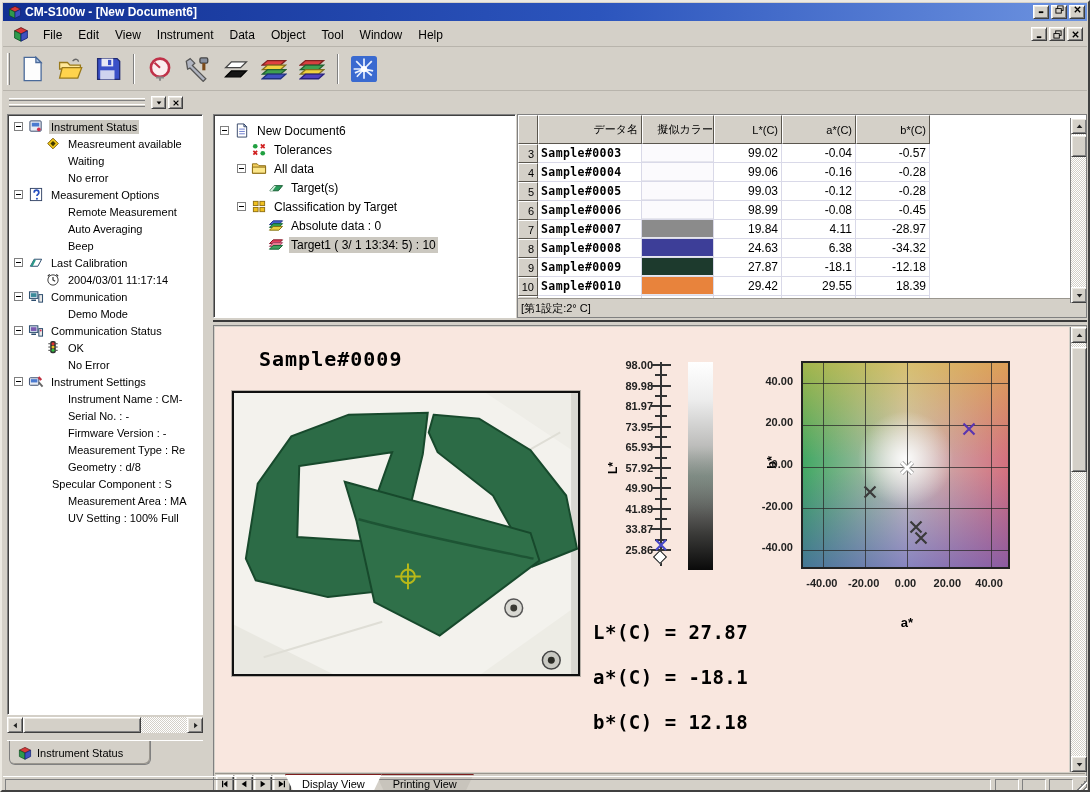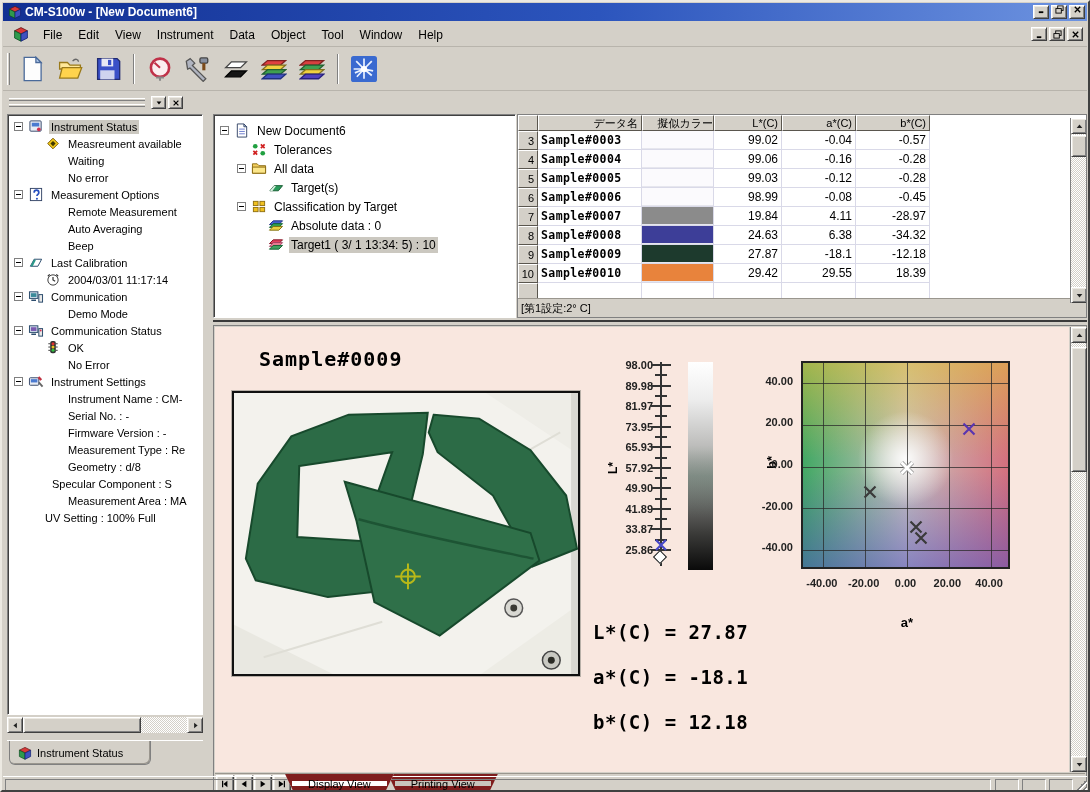--- a/index.html
+++ b/index.html
@@ -71,21 +71,21 @@
 
   
   #right-area{position:absolute;left:210px;top:0;width:874px;height:683px;margin-top:19px;}
   #doc-tree{position:absolute;left:0;top:3px;width:303px;height:204px;overflow:hidden;
     font-size:12px;padding-top:6px;}
   #doc-tree .tree-row{height:19px;}
   #doc-tree .tree-ico{width:17px;height:16px;}
   #table-pane{position:absolute;left:304px;top:3px;width:570px;height:204px;background:#fff;
     border:1px solid #808080;overflow:hidden;}
   .t-row{display:flex;height:19px;}
-  .t-row.t-head{height:16px;}
+  .t-row.t-head{height:29px;}
   .t-cell{border-right:1px solid #d9d9e8;border-bottom:1px solid #d9d9e8;font-size:12px;
     display:flex;align-items:center;justify-content:flex-end;padding:0 3px;overflow:hidden;}
   .t-cell.h,.t-cell.rn{background:#d4d0c8;border:1px solid;border-color:#ffffff #5a564e #5a564e #ffffff;
     font-size:11px;justify-content:flex-end;}
   .t-cell.name{justify-content:flex-start;font-family:"DejaVu Sans Mono",monospace;font-size:11.5px;letter-spacing:.4px;font-weight:bold;}
   .c0{width:20px;flex:0 0 20px;}
   .c1{width:104px;flex:0 0 104px;}
   .c2{width:72px;flex:0 0 72px;padding:0;}
   .c3{width:68px;flex:0 0 68px;}
   .c4{width:74px;flex:0 0 74px;}
@@ -103,21 +103,21 @@
     border:1px solid #808080;background:#d4d0c8;}
   #display-content{position:absolute;left:1px;top:1px;right:17px;bottom:21px;background:#f9e7df;overflow:hidden;}
   #dv-vscroll{position:absolute;right:0;top:1px;width:16px;bottom:21px;
     background:repeating-conic-gradient(#ffffff 0 25%,#d4d0c8 0 50%) 0 0/2px 2px;border-left:1px solid #808080;}
   #view-tabs{position:absolute;left:1px;bottom:0;height:20px;right:1px;background:#d4d0c8;
     display:flex;align-items:stretch;border-top:1px solid #9a968e;}
   .navbtn{width:18px;height:18px;margin:1px 0 0 1px;display:flex;align-items:center;justify-content:center;}
   .navbtn svg{width:8px;height:8px;}
   .vtab{margin-left:-6px;padding:2px 16px 2px 16px;font-size:11px;position:relative;
     clip-path:polygon(0 0,100% 0,calc(100% - 9px) 100%,9px 100%);
-    background:#c8c4bc;border:7px solid #7f1d1d;display:flex;align-items:center;}
+    background:#c8c4bc;border:1px solid #7f1d1d;display:flex;align-items:center;}
   .vtab.active{background:#ffffff;z-index:2;font-weight:normal;}
   .vtab:first-of-type{margin-left:8px;}
 
   .sample-title{position:absolute;left:44px;top:20px;font-family:"DejaVu Sans Mono",monospace;
     font-weight:bold;font-size:20px;letter-spacing:1px;}
   #sample-image{position:absolute;left:17px;top:64px;width:348px;height:285px;
     border:2px solid #101010;outline:1px solid #b8b0a8;background:#f3f2ed;}
   #sample-image svg{width:100%;height:100%;display:block;}
 
   
@@ -457,21 +457,21 @@
           <div class="tree-row" style="padding-left: 7px;">
             <span class="expand-spacer"></span>
             <span class="tree-ico"></span>
             <span class="tree-label">Specular Component : S</span>
           </div>
           <div class="tree-row" style="padding-left: 23px;">
             <span class="expand-spacer"></span>
             <span class="tree-ico"></span>
             <span class="tree-label">Measurement Area : MA</span>
           </div>
-          <div class="tree-row" style="">
+          <div class="tree-row" style="padding-left: 23px;">
             <span class="expand-spacer"></span>
             <span class="tree-ico"></span>
             <span class="tree-label">UV Setting : 100% Full</span>
           </div>
         </div>
       <div class="hscrollbar">
         <span class="sbtn raised" style="left:0;top:0">
             <span class="ico"><svg viewBox="0 0 10 10">
                 <path d="M2 5l5-4v8z" fill="#202020"></path>
               </svg></span>

